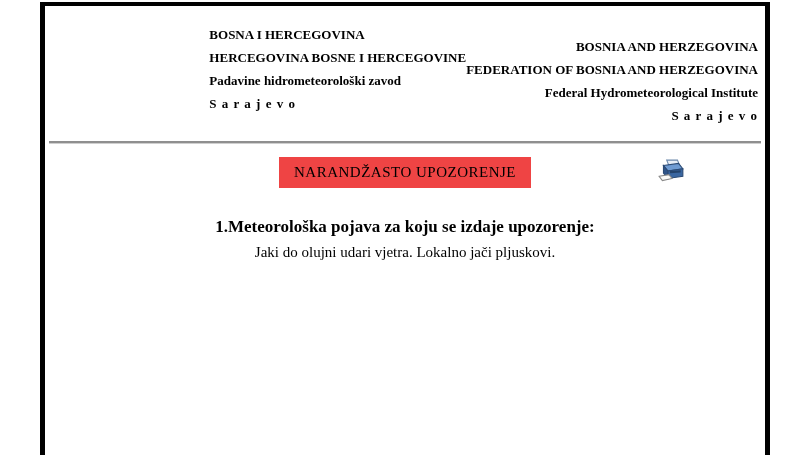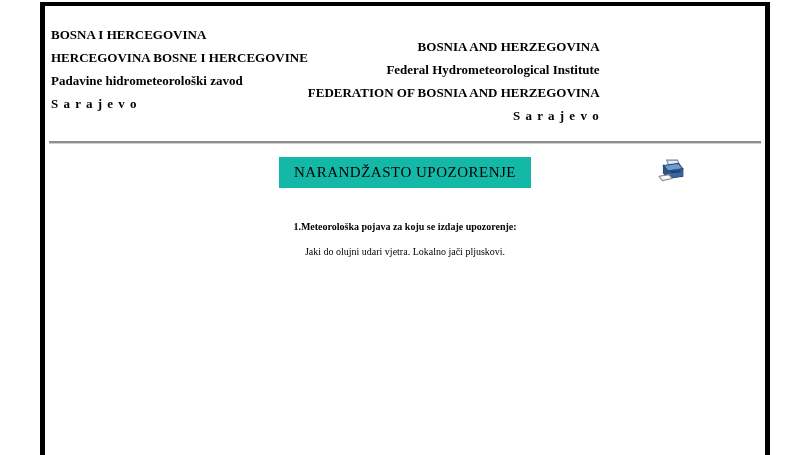--- a/index.html
+++ b/index.html
@@ -26,21 +26,21 @@
     width: 730px;
     height: 480px;
     background: #ffffff;
     border-top: 4px solid #000000;
     border-left: 5px solid #000000;
     border-right: 5px solid #000000;
     box-sizing: border-box;
   }
   .header {
     display: flex;
-    justify-content: flex-start;
+    justify-content: flex-end;
     padding: 17px 7px 0 6px;
   }
   .header-block {
     font-weight: bold;
     font-size: 13px;
     line-height: 23px;
     white-space: nowrap;
   }
   .header-left { text-align: left; }
   .header-right { text-align: right; margin-top: 12px; }
@@ -53,21 +53,21 @@
     margin: 14px 4px 0 4px;
   }
   .banner-row {
     position: relative;
     margin-top: 13px;
     height: 31px;
   }
   .banner {
     margin: 0 auto;
     width: fit-content;
-    background: #14b8a6;
+    background: #ef4444;
     color: #000000;
     font-size: 15px;
     line-height: 15px;
     padding: 8px 15px;
     letter-spacing: 0.5px;
     white-space: nowrap;
   }
   .printer {
     position: absolute;
     right: 80px;
@@ -75,27 +75,27 @@
     width: 28px;
     height: 28px;
     cursor: pointer;
   }
   .sections {
     text-align: center;
     margin-top: 30px;
     padding: 0 8px;
   }
   .section-heading {
-    font-size: 10px;
+    font-size: 17px;
     font-weight: bold;
     margin: 0 0 9px 0;
     line-height: 17px;
   }
   .section-body {
-    font-size: 10px;
+    font-size: 15px;
     font-weight: normal;
     margin: 0 0 20px 0;
     line-height: 16px;
     white-space: nowrap;
     font-family: Liberation Serif, serif;
   }
 </style>
 </head>
 <body>
 
@@ -104,22 +104,22 @@
 
     <div class="header">
       <div class="header-block header-left">
         <div>BOSNA I HERCEGOVINA</div>
         <div>HERCEGOVINA BOSNE I HERCEGOVINE</div>
         <div>Padavine hidrometeorološki zavod</div>
         <div class="spaced">S a r a j e v o</div>
       </div>
       <div class="header-block header-right">
         <div>BOSNIA AND HERZEGOVINA</div>
+        <div>FEDERATION OF BOSNIA AND HERZEGOVINA</div>
         <div>Federal Hydrometeorological Institute</div>
-        <div>FEDERATION OF BOSNIA AND HERZEGOVINA</div>
         <div class="spaced">S a r a j e v o</div>
       </div>
     </div>
 
     <div class="divider"></div>
 
     <div class="banner-row">
       <div class="banner">NARANDŽASTO UPOZORENJE</div>
       <span class="printer">
         <svg width="28" height="28" viewBox="0 0 26 26" aria-hidden="true">

